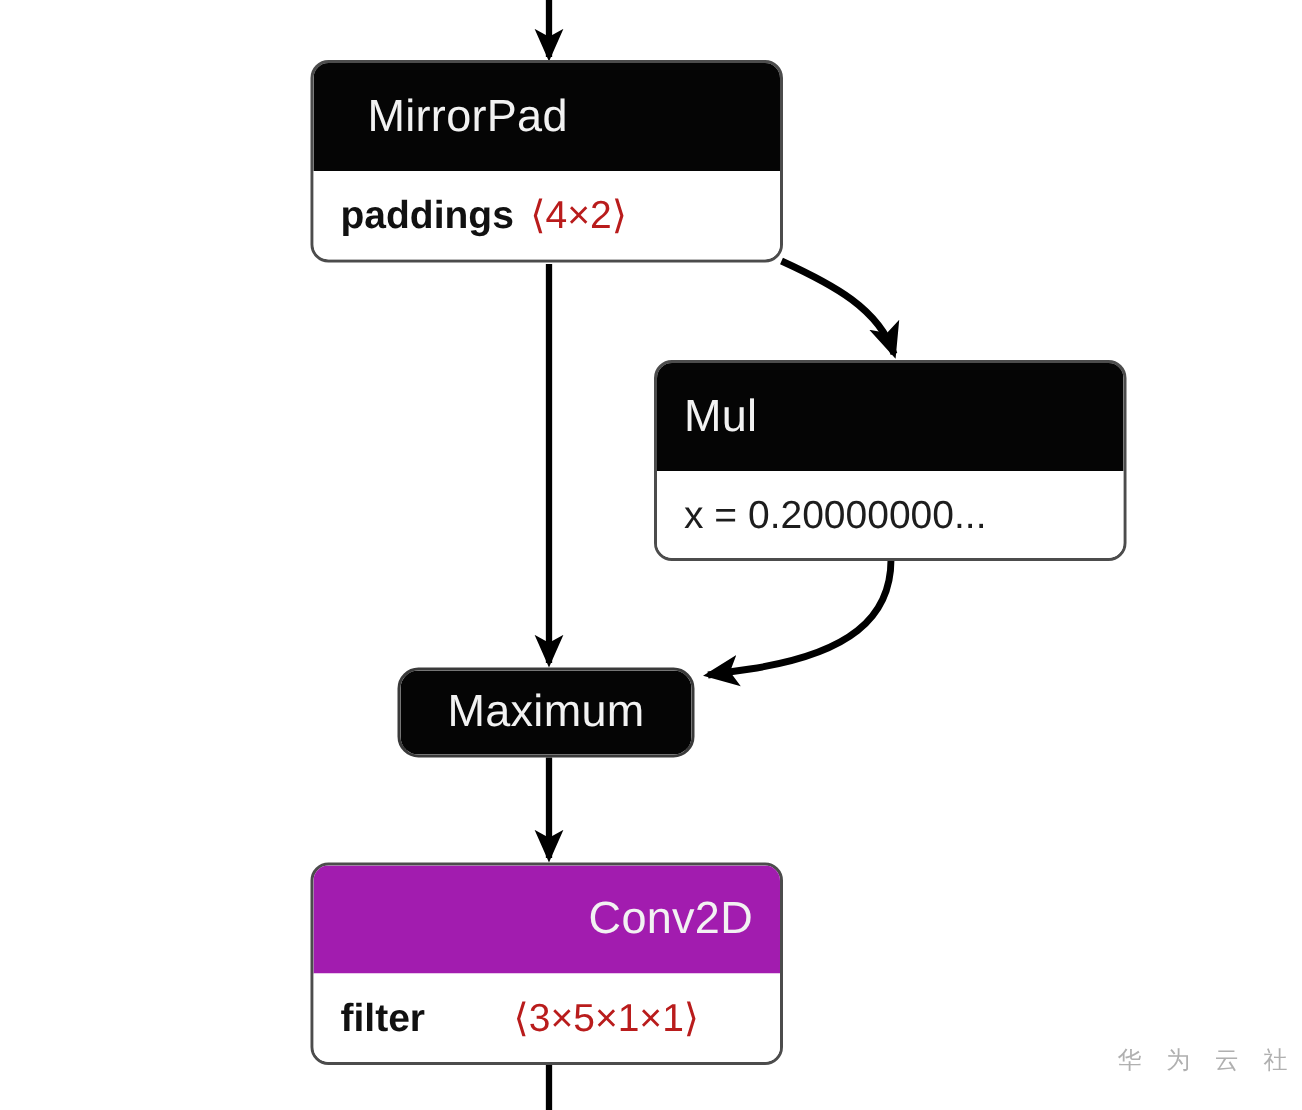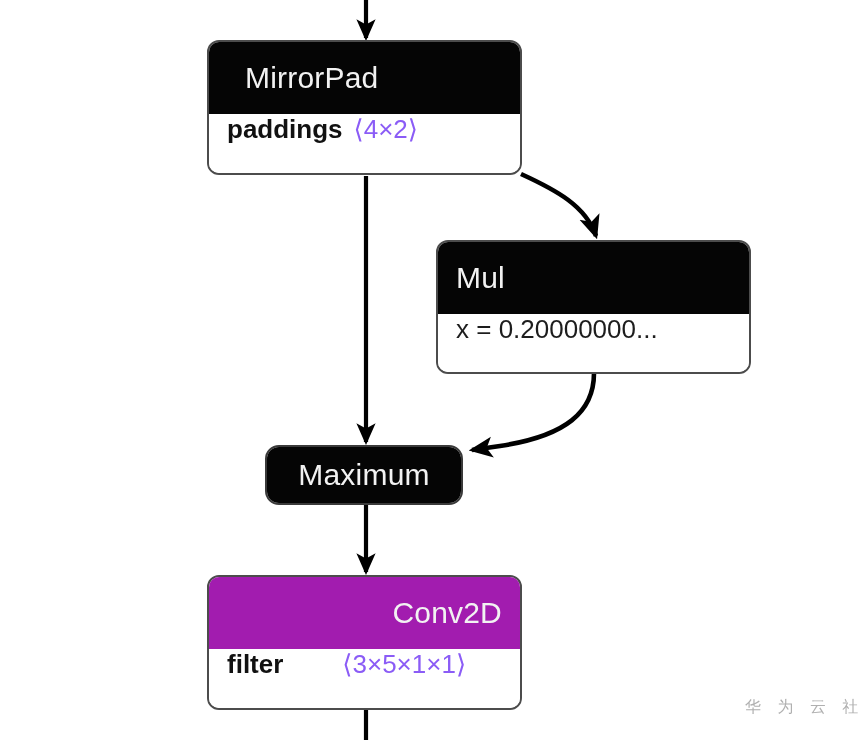--- a/index.html
+++ b/index.html
@@ -44,33 +44,34 @@
     letter-spacing: 0.2px;
     color: #f2f2f2;
   }
   .node-header.dark { background: #050505; }
   .node-header.blue { background: #a21caf; justify-content: flex-end; }
 
   .node-body {
     box-sizing: border-box;
     background: #ffffff;
     display: flex;
+    align-items: center;
     padding: 0 18px;
     font-size: 26px;
     color: #1d1d1d;
     white-space: nowrap;
   }
   .attr-key {
     font-weight: bold;
     color: #111111;
     margin-right: 11px;
   }
   .attr-val {
     font-weight: normal;
-    color: #8b5cf6;
+    color: #b91c1c;
   }
   .body-plain {
     font-weight: normal;
     color: #1d1d1d;
   }
 
   
   .node.single {
     border: 2px solid #3a3a3a;
     border-radius: 14px;

